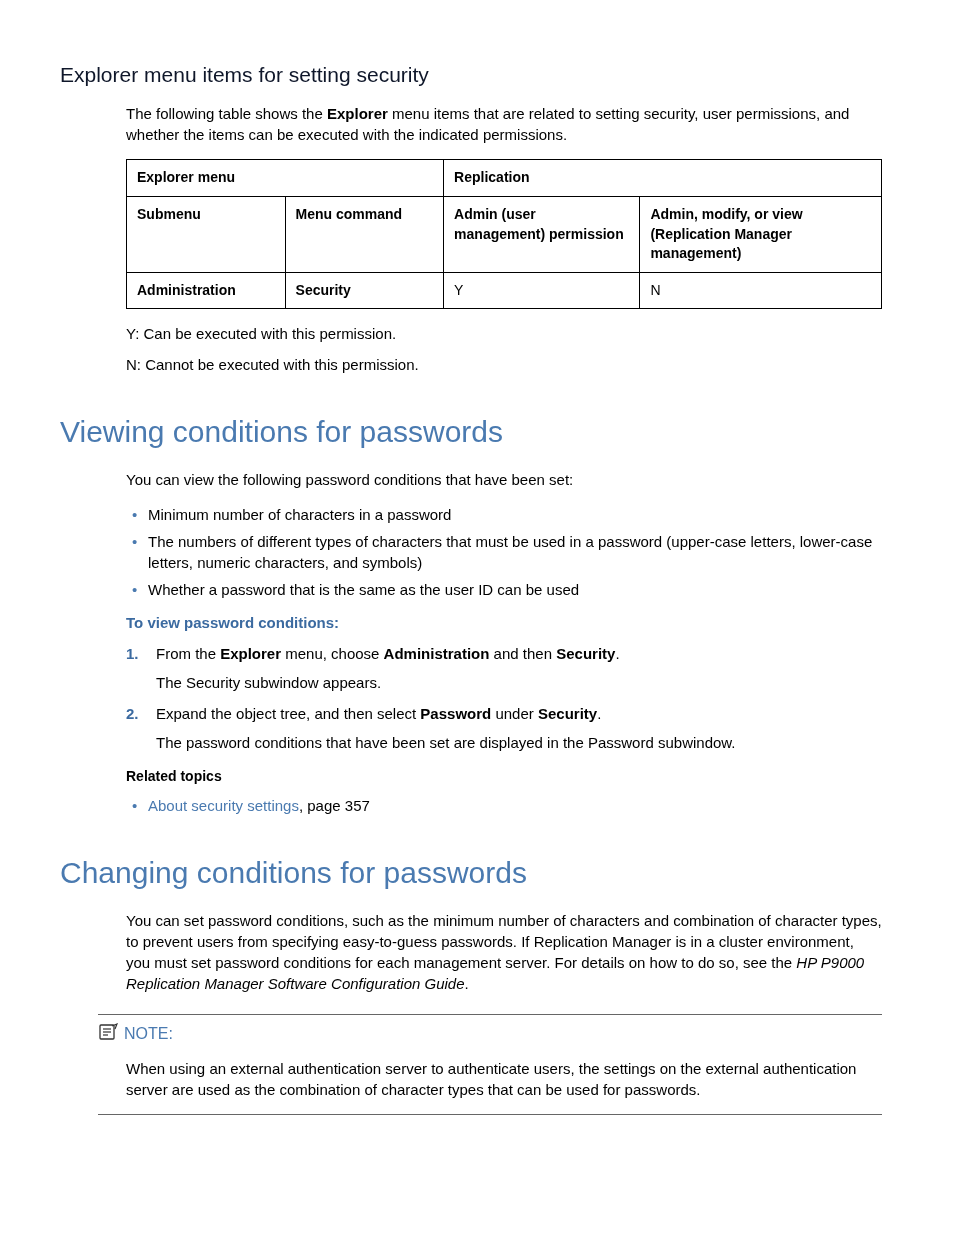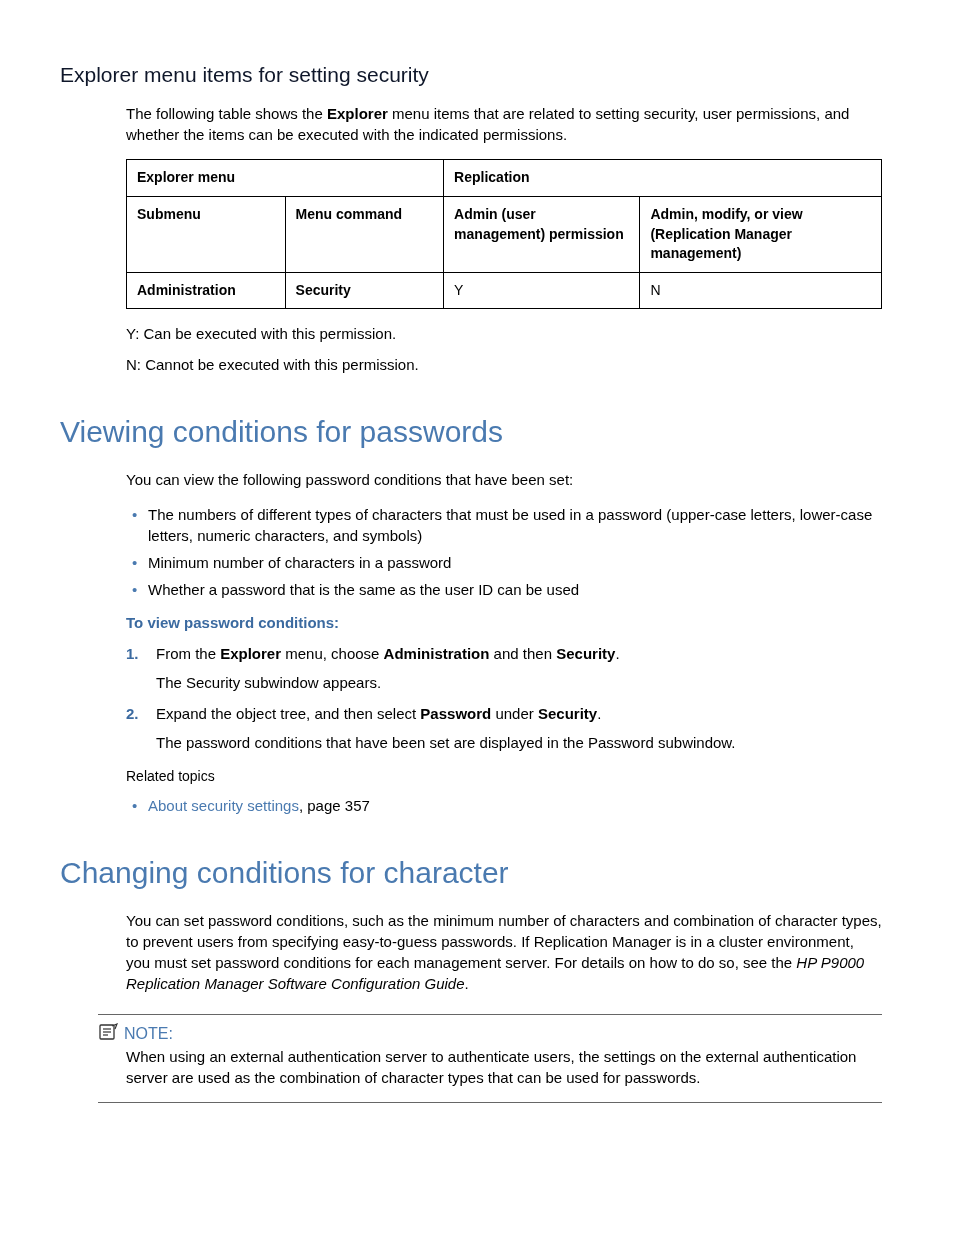--- a/index.html
+++ b/index.html
@@ -85,42 +85,42 @@
     color: #3b6aa0;
     font-weight: bold;
     position: absolute;
     left: 0;
     top: 0;
   }
   .step-sub {
     margin-top: 8px;
   }
   .related-heading {
-    font-weight: normal;
+    font-weight: bold;
     font-size: 14px;
     margin: 14px 0 8px 0;
   }
   a.link {
     color: #4a7ab0;
     text-decoration: none;
   }
   .italic {
     font-style: italic;
   }
   .note-block {
     margin: 20px 0 0 38px;
     border-top: 1px solid #666;
     border-bottom: 1px solid #666;
     padding: 8px 0 14px 0;
   }
   .note-label-row {
     display: flex;
     align-items: center;
     gap: 6px;
-    margin-bottom: 0;
+    margin-bottom: 12px;
   }
   .note-icon {
     display: inline-block;
   }
   .note-label {
     color: #4a7ab0;
     font-size: 16px;
   }
   .legend-line { margin: 0 0 10px 0; }
 </style>
@@ -155,22 +155,22 @@
     </table>
 
   <p class="legend-line">Y: Can be executed with this permission.</p>
   <p class="legend-line">N: Cannot be executed with this permission.</p>
 </div>
 
 <div class="h1">Viewing conditions for passwords</div>
 <div class="body-indent">
   <p>You can view the following password conditions that have been set:</p>
   <ul class="bullets">
+    <li>Minimum number of characters in a password</li>
     <li>The numbers of different types of characters that must be used in a password (upper-case letters, lower-case letters, numeric characters, and symbols)</li>
-    <li>Minimum number of characters in a password</li>
     <li>Whether a password that is the same as the user ID can be used</li>
   </ul>
   <div class="bold-blue">To view password conditions:</div>
   <ol class="steps">
     <li>
       <span>From the </span><b>Explorer</b><span> menu, choose </span><b>Administration</b><span> and then </span><b>Security</b><span>.</span>
       <div class="step-sub">The Security subwindow appears.</div>
     </li>
     <li>
       <span>Expand the object tree, and then select </span><b>Password</b><span> under </span><b>Security</b><span>.</span>
@@ -178,21 +178,21 @@
     </li>
   </ol>
   <div class="related-heading">Related topics</div>
   <ul class="bullets">
     <li>
       <a href="#" class="link">About security settings</a><span>, page 357</span>
     </li>
   </ul>
 </div>
 
-<div class="h1">Changing conditions for character</div>
+<div class="h1">Changing conditions for passwords</div>
 <div class="body-indent">
   <p>
     <span>You can set password conditions, such as the minimum number of characters and combination of character types, to prevent users from specifying easy-to-guess passwords. If Replication Manager is in a cluster environment, you must set password conditions for each management server. For details on how to do so, see the </span><span class="italic">HP P9000 Replication Manager Software Configuration Guide</span><span>.</span>
   </p>
 </div>
 
 <div class="note-block">
   <div class="note-label-row">
     <span class="note-icon">
       <svg width="20" height="18" viewBox="0 0 20 18">

